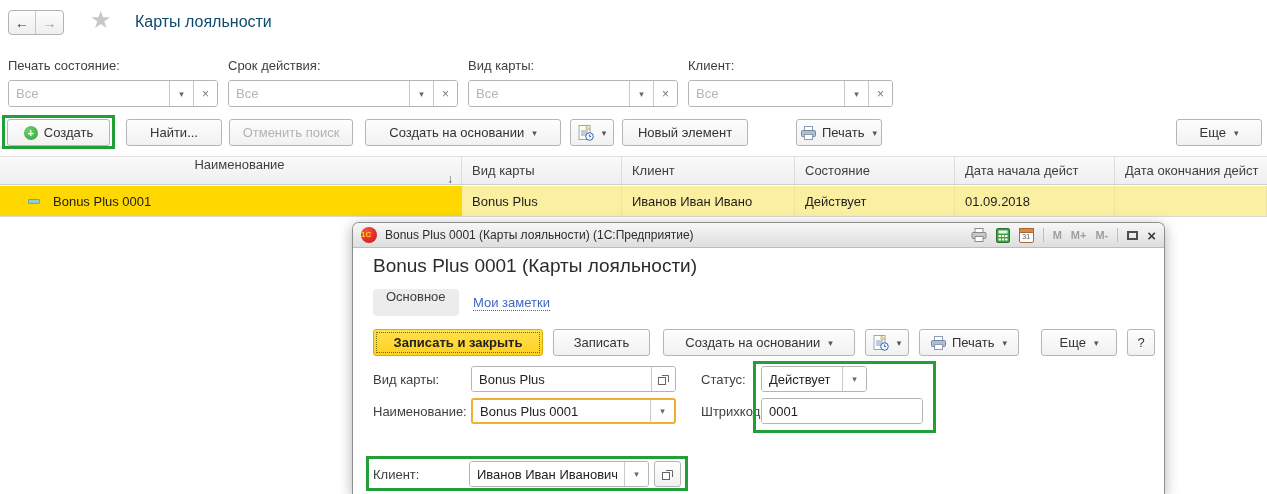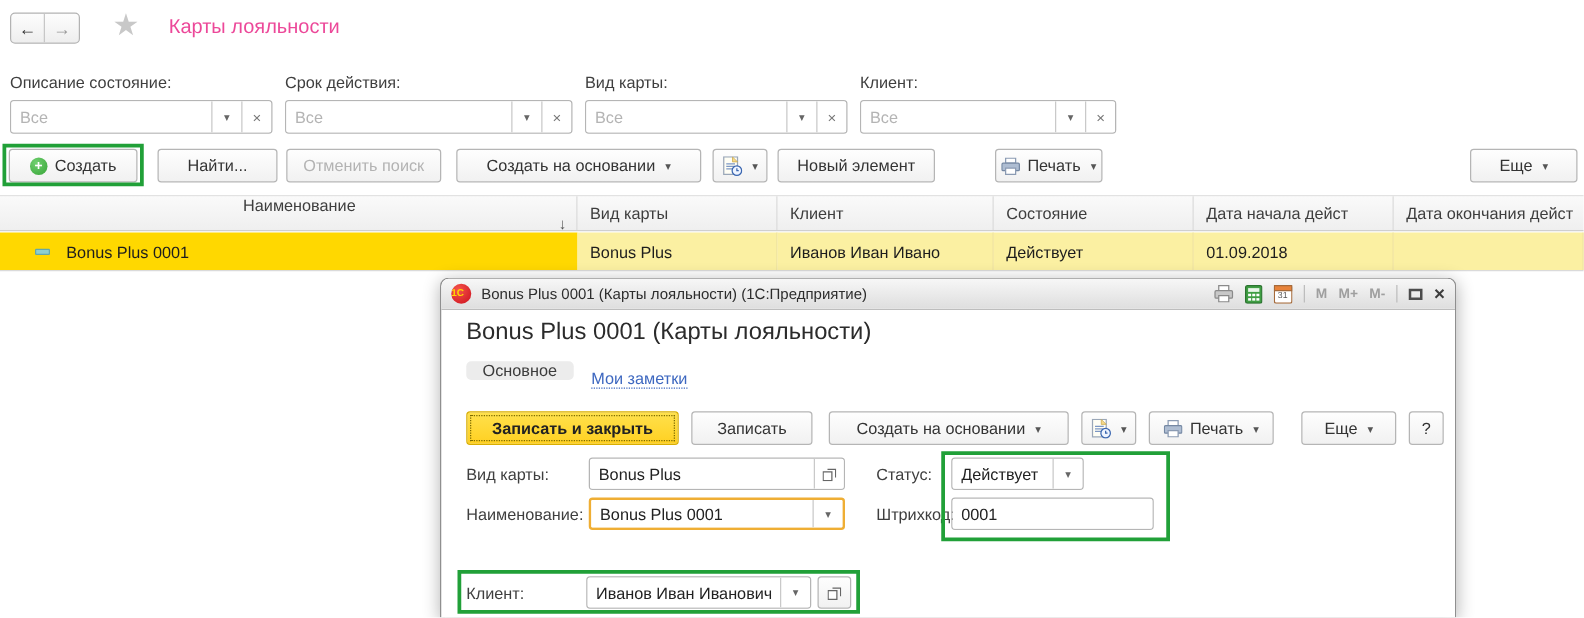--- a/index.html
+++ b/index.html
@@ -16,21 +16,21 @@
   
   .navgroup {
     left:8px; top:10px; height:25px; display:flex;
     border:1px solid #b3b3b3; border-radius:4px; overflow:hidden;
     background:linear-gradient(#fdfdfd,#eeeeee);
   }
   .navbtn { width:27px; display:flex; align-items:center; justify-content:center; font-size:14px; cursor:pointer; }
   .navbtn.back { color:#333; border-right:1px solid #c7c7c7; }
   .navbtn.fwd  { color:#9a9a9a; }
   .star { left:90px; top:6px; font-size:24px; color:#c8c8c8; }
-  .page-title { left:135px; top:13px; font-size:16px; color:#ec4899; }
+  .page-title { left:135px; top:13px; font-size:16px; color:#0c4a6e; }
 
   
   .flabel { top:58px; font-size:13px; color:#3f3f3f; }
   .combo {
     top:80px; height:27px; border:1px solid #b5b5b5; border-radius:3px;
     background:#fff; display:flex; align-items:stretch; overflow:hidden;
   }
   .combo input {
     border:none; outline:none; flex:1; min-width:0; padding:0 7px;
     font-family:"Liberation Sans",sans-serif; font-size:13px; color:#4c1d95;
@@ -99,22 +99,22 @@
   .wtitle { font-size:12px; color:#2d2d2d; white-space:nowrap; overflow:hidden; }
   .wctrl { margin-left:auto; display:flex; align-items:center; gap:9px; }
   .wsep { width:1px; height:14px; background:#bdbdbd; }
   .mbtn { font-size:11px; color:#9f9f9f; font-weight:bold; cursor:pointer; }
   .maxbtn { width:11px; height:9px; border:2px solid #4c4c4c; cursor:pointer; }
   .closebtn { font-size:15px; color:#3c3c3c; font-weight:bold; cursor:pointer; line-height:1; }
   .ticon { cursor:pointer; display:flex; }
 
   .dlg-title { position:absolute; left:20px; top:32px; font-size:19px; color:#2b2b2b; }
   .tab-chip {
-    position:absolute; left:20px; top:66px; height:15px; padding:0 13px;
-    background:#ececec; border-radius:4px; display:flex; align-items:flex-end;
+    position:absolute; left:20px; top:66px; height:27px; padding:0 13px;
+    background:#ececec; border-radius:4px; display:flex; align-items:flex-start;
     font-size:13px; color:#3c3c3c; cursor:pointer;
   }
   .tab-link {
     position:absolute; left:120px; top:72px; font-size:13px; color:#3e68c0;
     border-bottom:1px dotted #3e68c0; cursor:pointer;
   }
 
   .dlg .btn { position:absolute; top:106px; }
 
   .flabel2 { position:absolute; font-size:13px; color:#3f3f3f; }
@@ -141,21 +141,21 @@
 </head>
 <body>
 
 <div class="abs navgroup">
   <div class="navbtn back">←</div>
   <div class="navbtn fwd">→</div>
 </div>
 <div class="abs star">★</div>
 <div class="abs page-title">Карты лояльности</div>
 
-<div class="abs flabel" style="left:8px">Описание состояние:</div>
+<div class="abs flabel" style="left:8px">Печать состояние:</div>
 <div class="abs flabel" style="left:228px">Срок действия:</div>
 <div class="abs flabel" style="left:468px">Вид карты:</div>
 <div class="abs flabel" style="left:688px">Клиент:</div>
 
 <div class="abs combo" style="left:8px; width:210px">
   <input placeholder="Все" style="">
   <div class="seg">▾</div>
   <div class="seg clear">×</div>
 </div>
 <div class="abs combo" style="left:228px; width:230px">

